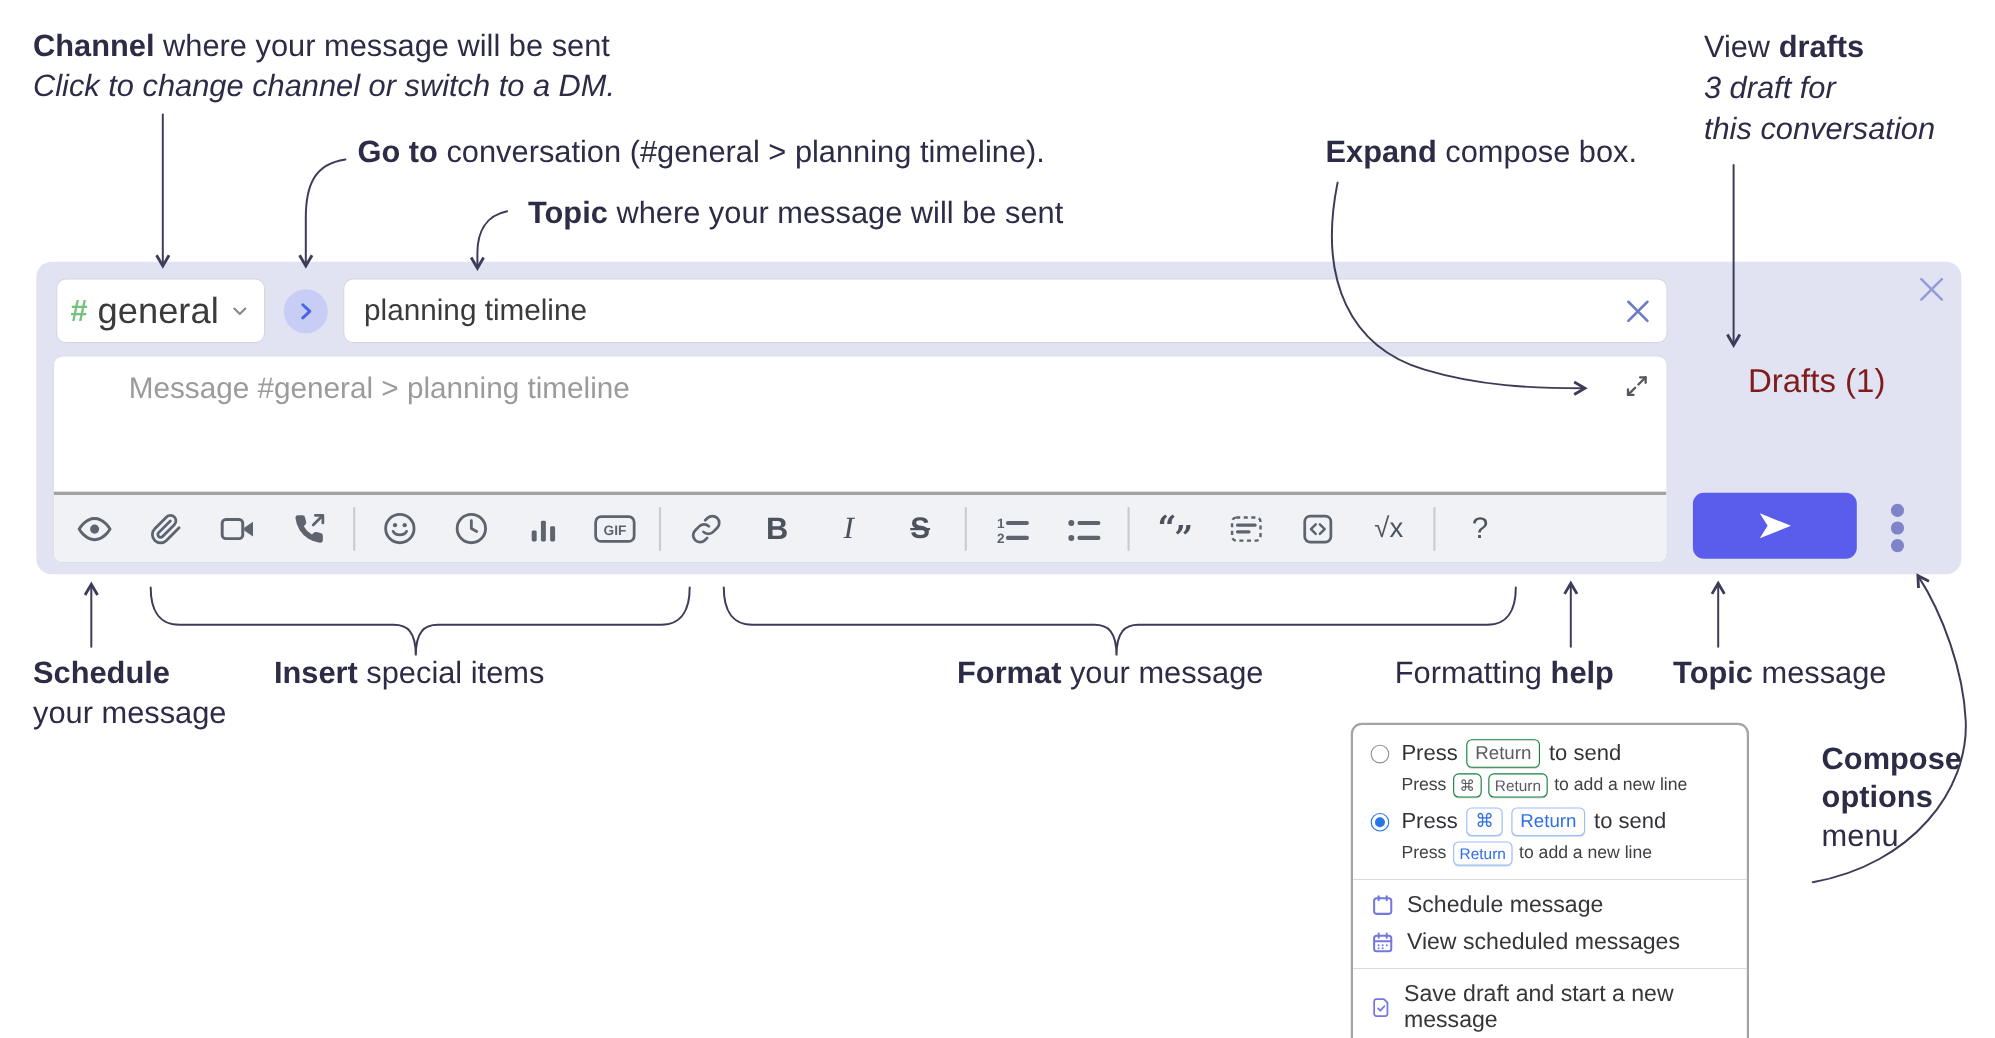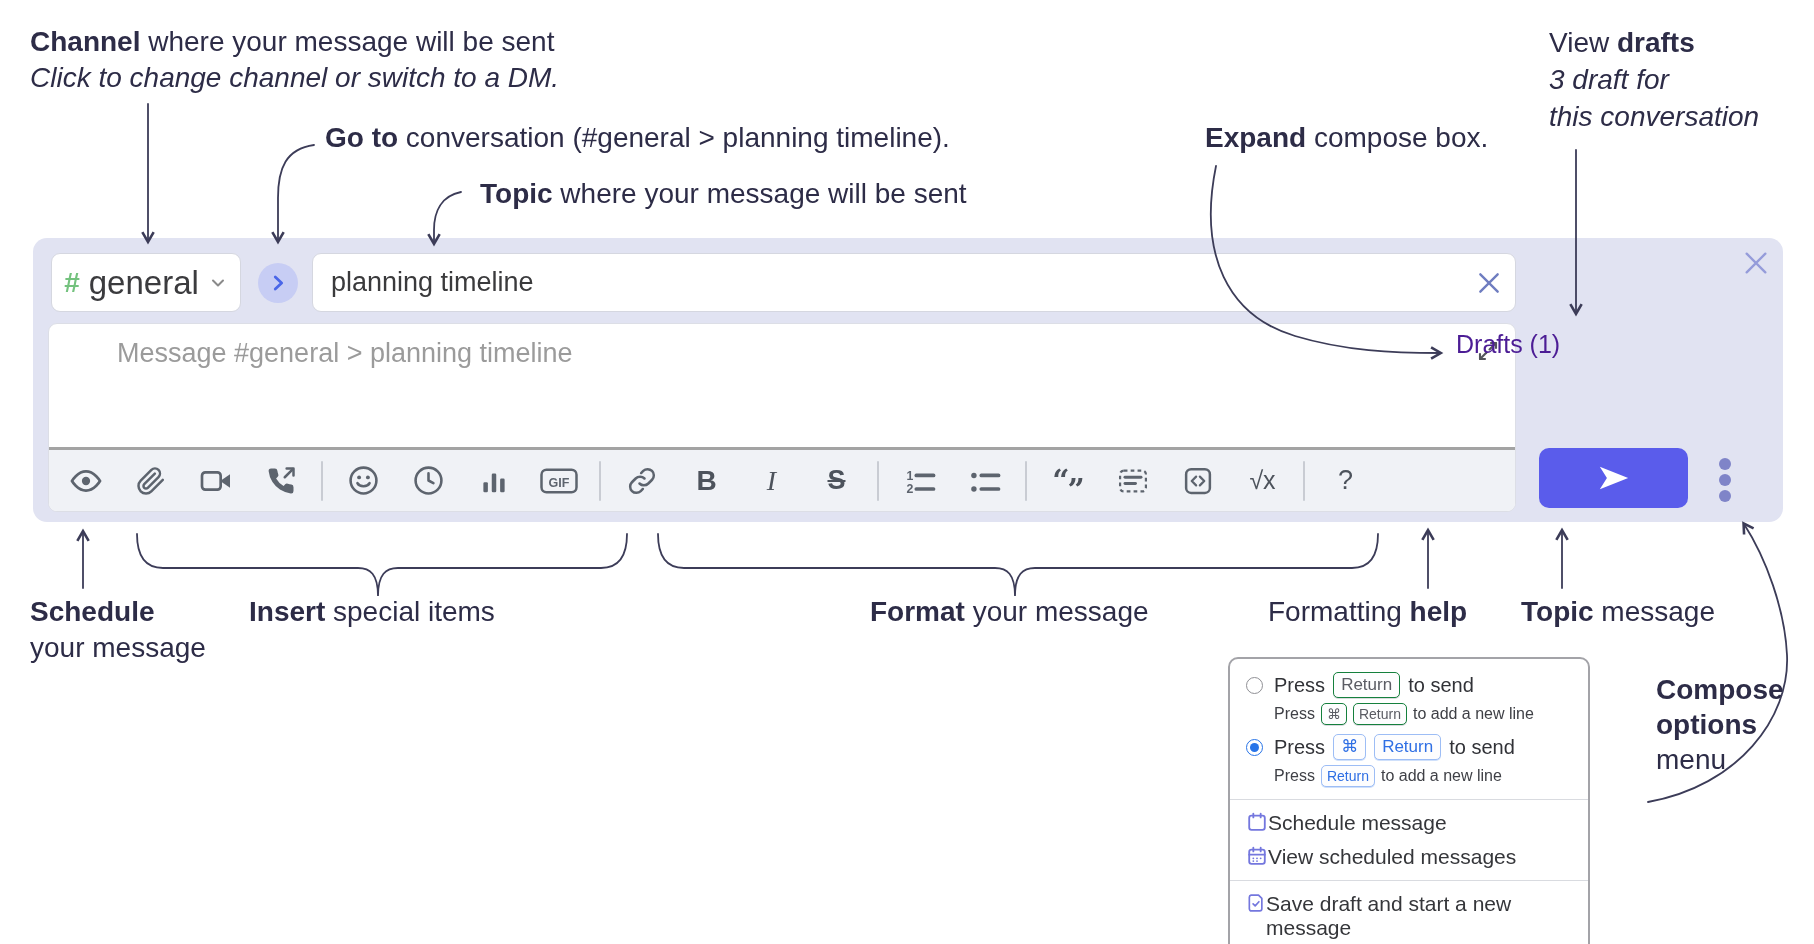--- a/index.html
+++ b/index.html
@@ -38,21 +38,21 @@
         border-top:3px solid #a3a3a3;display:flex;align-items:center;padding-left:4px;box-sizing:border-box;}
   .tb{width:65px;height:56px;display:flex;align-items:center;justify-content:center;color:#5d646e;}
   .tbdiv{width:2px;height:40px;background:#c9ccd3;margin:0 8px;border-radius:1px;}
   .glyphB{font-size:28px;font-weight:700;color:#4d535c;}
   .glyphI{font-size:28px;font-style:italic;font-family:"Liberation Serif","DejaVu Serif",serif;color:#4d535c;}
   .glyphS{font-size:27px;font-weight:600;text-decoration:line-through;color:#4d535c;}
   .glyphQ{font-family:"DejaVu Serif",serif;font-weight:700;font-size:30px;color:#4d535c;letter-spacing:-2px;}
   .glyphQ .lo{display:inline-block;transform:translateY(9px);}
   .glyphM{font-size:25px;color:#4d535c;}
   .glyphH{font-size:27px;color:#4d535c;}
-  .drafts{position:absolute;left:1456px;top:330px;font-size:25px;color:#4c1d95;cursor:pointer;}
+  .drafts{position:absolute;left:1589px;top:330px;font-size:30px;color:#7f1d1d;cursor:pointer;}
   .sendbtn{position:absolute;left:1506px;top:210px;width:149px;height:60px;background:#5a5ceb;
            border-radius:10px;display:flex;align-items:center;justify-content:center;}
   .dotsbtn{position:absolute;left:1677px;top:218px;width:30px;height:48px;display:flex;
            flex-direction:column;align-items:center;justify-content:center;gap:4px;}
   .dot3{width:12px;height:12px;border-radius:50%;background:#7f84c8;}
   
   .popup{position:absolute;left:1228px;top:657px;width:362px;background:#fff;
          border:2px solid #a3a3a8;border-radius:10px;box-sizing:border-box;
          padding:10px 0 8px 0;font-size:20px;color:#313237;}
   .prow{display:flex;align-items:center;gap:8px;padding:3px 16px;}
@@ -60,21 +60,21 @@
   .radio{width:17px;height:17px;border-radius:50%;border:1.5px solid #8f9095;box-sizing:border-box;
          display:flex;align-items:center;justify-content:center;flex:0 0 auto;margin-right:3px;}
   .radio.sel{border-color:#2874e8;}
   .radio .dotin{width:9px;height:9px;border-radius:50%;background:#2874e8;}
   kbd{font-family:inherit;border:1px solid #15803d;border-radius:5px;background:#fdfdfe;
       padding:0 7px;font-size:17px;color:#5a5b63;line-height:24px;display:inline-block;
       box-shadow:0 1px 0 #d8dade;}
   .psub kbd{font-size:14px;line-height:20px;padding:0 5px;}
   kbd.blue{border-color:#9dbdf5;color:#2f6fe4;box-shadow:0 1px 0 #cfe0fb;}
   .pdiv{height:1px;background:#d9dbe0;margin:6px 0;}
-  .mrow{display:flex;align-items:flex-start;gap:0;padding:5px 16px;font-size:21px;color:#35363a;cursor:pointer;}
+  .mrow{display:flex;align-items:center;gap:11px;padding:5px 16px;font-size:21px;color:#35363a;cursor:pointer;}
   
   .overlay{position:absolute;left:0;top:0;pointer-events:none;z-index:6;}
 </style>
 </head>
 <body>
 
 <div class="stage">
 
   <div class="ann" style="left:30px;top:24px;">
     <div><b>Channel</b><span> where your message will be sent</span></div>

